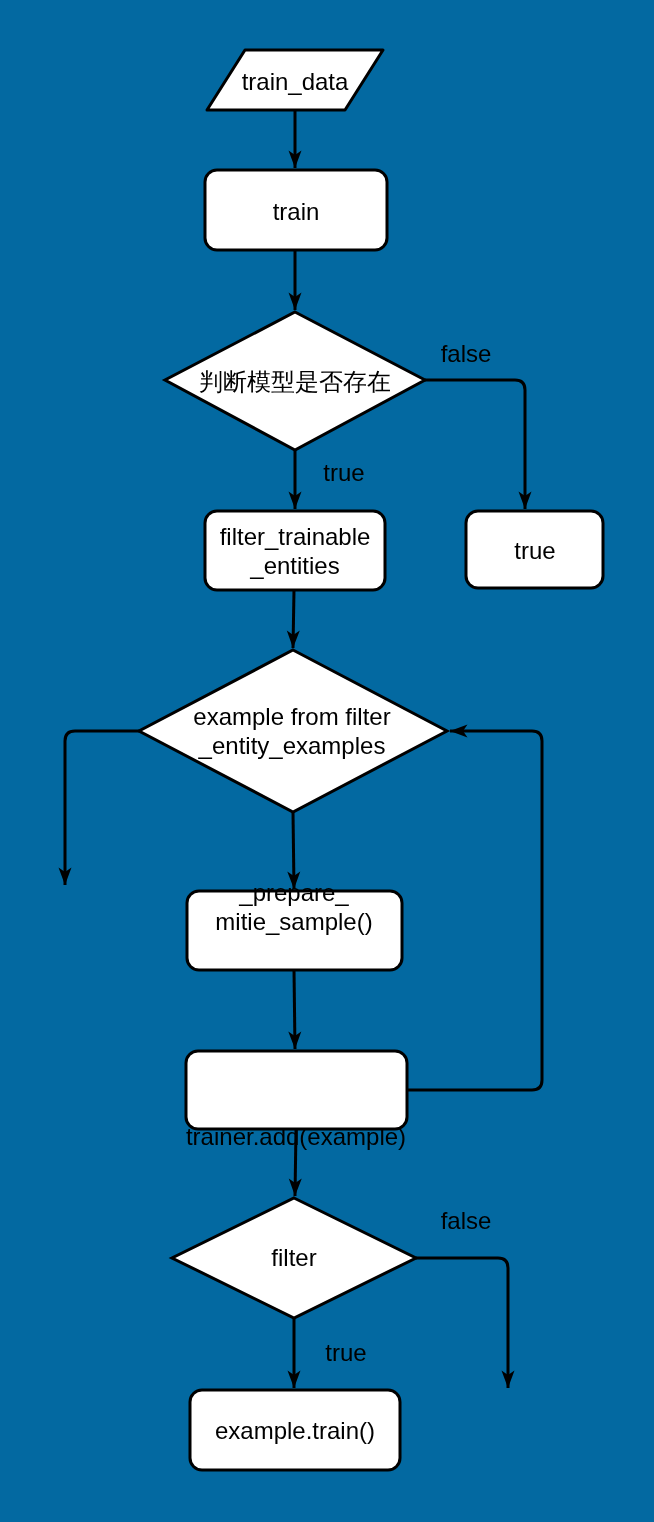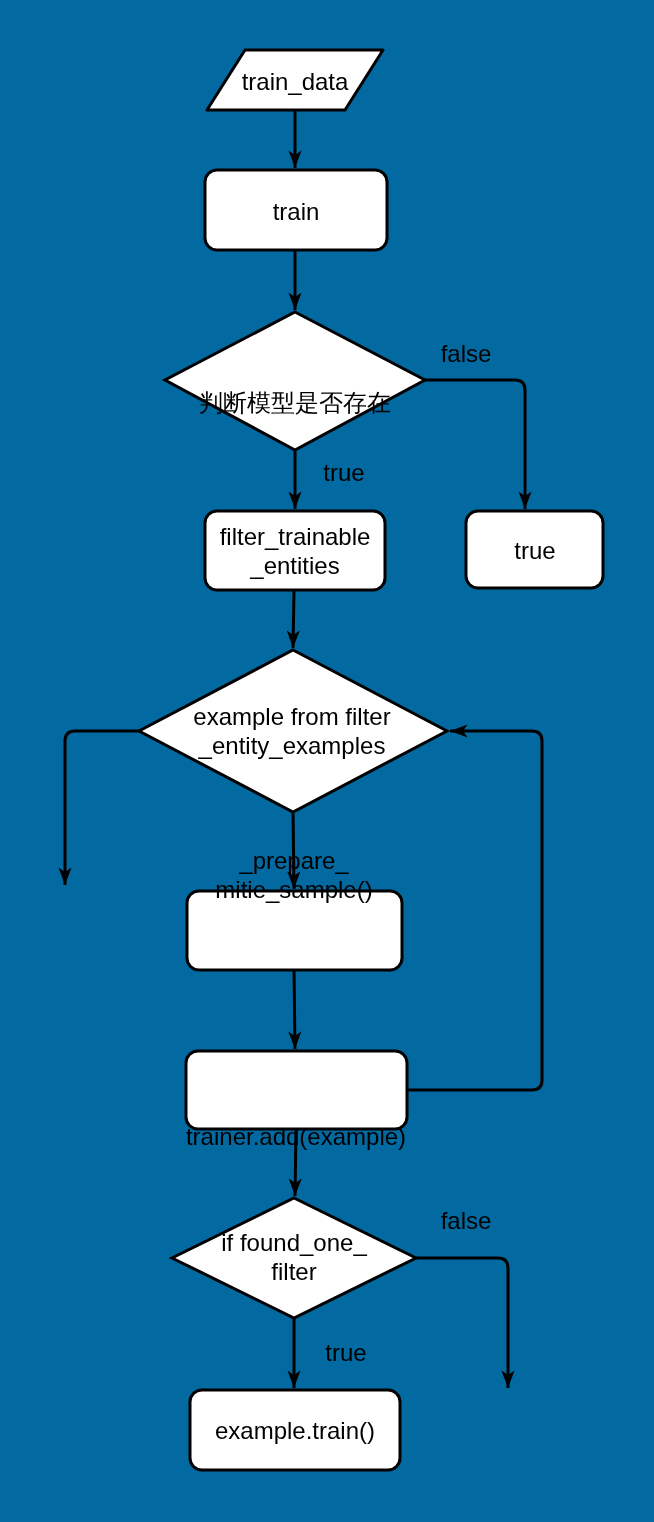--- a/index.html
+++ b/index.html
@@ -57,37 +57,36 @@
     <rect class="shape" x="466" y="511" width="137" height="77" rx="12"></rect>
     <polygon class="shape" points="293,650 447,731 293,812 139,731"></polygon>
     <rect class="shape" x="187" y="891" width="215" height="79" rx="12"></rect>
     <rect class="shape" x="186" y="1051" width="221" height="78" rx="12"></rect>
     <polygon class="shape" points="294,1198 416,1258 294,1318 172,1258"></polygon>
     <rect class="shape" x="190" y="1390" width="210" height="80" rx="12"></rect>
   </svg>
 
   <div class="lbl" style="left:295px; top:81px;">train_data</div>
   <div class="lbl" style="left:296px; top:211px;">train</div>
-  <div class="lbl" style="left:295px; top:402px;">判断模型是否存在</div>
+  <div class="lbl" style="left:295px; top:381px;">判断模型是否存在</div>
   <div class="lbl" style="left:295px; top:551px;">
     <div>filter_trainable</div>
     <div>_entities</div>
   </div>
   <div class="lbl" style="left:535px; top:550px;">true</div>
   <div class="lbl" style="left:292px; top:731px;">
     <div>example from filter</div>
     <div>_entity_examples</div>
   </div>
-  <div class="lbl" style="left:294px; top:875px;">
+  <div class="lbl" style="left:294px; top:907px;">
     <div>_prepare_</div>
     <div>mitie_sample()</div>
   </div>
   <div class="lbl" style="left:296px; top:1136px;">trainer.add(example)</div>
   <div class="lbl" style="left:294px; top:1257px;">
-    <div>if found_one_</div>
     <div>filter</div>
   </div>
   <div class="lbl" style="left:295px; top:1430px;">example.train()</div>
 
   <div class="lbl" style="left:466px; top:353px;">false</div>
   <div class="lbl" style="left:344px; top:472px;">true</div>
   <div class="lbl" style="left:466px; top:1220px;">false</div>
   <div class="lbl" style="left:346px; top:1352px;">true</div>
 
 </div>

